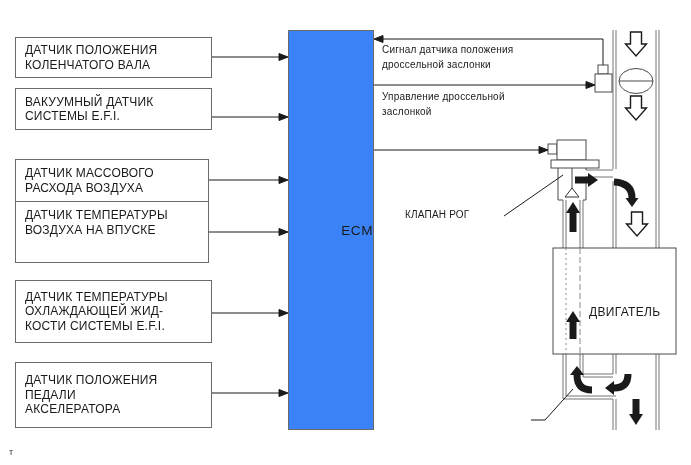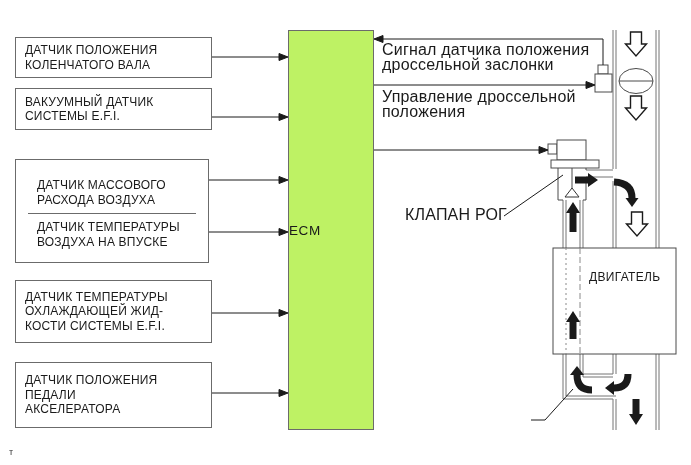--- a/index.html
+++ b/index.html
@@ -2,36 +2,36 @@
 <html><head>
 <meta charset="utf-8">
 <style>
   html,body{margin:0;padding:0;background:#fff;}
   #stage{
     position:relative;width:691px;height:465px;background:#ffffff;
     font-family:"Liberation Sans","DejaVu Sans",sans-serif;
     color:#1a1a1a;overflow:hidden;
   }
   #diagram-svg{position:absolute;left:0;top:0;width:691px;height:465px;}
-  .txt{position:absolute;white-space:pre-line;font-size:16px;line-height:15px;letter-spacing:.2px;}
+  .txt{position:absolute;white-space:pre-line;font-size:10px;line-height:15px;letter-spacing:.2px;}
   .sensor-box{
     position:absolute;left:15px;width:197px;box-sizing:border-box;
     border:1px solid #6b6b6b;background:#fff;
     display:flex;flex-direction:column;justify-content:center;
     padding-left:9px;padding-right:4px;
     font-size:12px;line-height:14.5px;letter-spacing:.2px;white-space:pre-line;
   }
   .cell{white-space:pre-line;}
   #ecm-box{
     position:absolute;left:288px;top:30px;width:86px;height:400px;box-sizing:border-box;
-    border:1px solid #6b6b6b;background:#bef264;
-    display:flex;align-items:center;justify-content:flex-start;
+    border:1px solid #6b6b6b;background:#3b82f6;
+    display:flex;align-items:center;justify-content:flex-end;
     font-size:13.5px;letter-spacing:.6px;
   }
-  #engine-label{position:absolute;left:589px;top:270px;font-size:12px;letter-spacing:.3px;white-space:nowrap;}
+  #engine-label{position:absolute;left:589px;top:305px;font-size:12px;letter-spacing:.3px;white-space:nowrap;}
   #corner-mark{position:absolute;left:9px;top:447px;font-size:9px;color:#333;}
 </style>
 </head>
 <body>
 
 <div id="stage">
 
   <svg id="diagram-svg" viewBox="0 0 691 465" xmlns="http://www.w3.org/2000/svg">
 
     <g stroke="#757575" stroke-width="1" fill="none">
@@ -153,21 +153,21 @@
       <polygon points="636,425 629,414 632.5,414 632.5,399 639.5,399 639.5,414 643,414"></polygon>
     </g>
   </svg>
 
   <div class="sensor-box" style="top:37px;height:41px;">ДАТЧИК ПОЛОЖЕНИЯ
 КОЛЕНЧАТОГО ВАЛА</div>
 
   <div class="sensor-box" style="top:88px;height:42px;">ВАКУУМНЫЙ ДАТЧИК
 СИСТЕМЫ E.F.I.</div>
 
-  <div class="sensor-box" style="top:159px;height:104px;width:194px;padding:12px;justify-content:flex-start;">
+  <div class="sensor-box" style="top:159px;height:104px;width:194px;padding:0;justify-content:flex-start;">
     <div class="cell" style="height:41px;border-bottom:1px solid #6b6b6b;display:flex;flex-direction:column;justify-content:center;padding-left:9px;">ДАТЧИК МАССОВОГО
 РАСХОДА ВОЗДУХА</div>
     <div class="cell" style="flex:1;padding:6px 0 0 9px;">ДАТЧИК ТЕМПЕРАТУРЫ
 ВОЗДУХА НА ВПУСКЕ</div>
   </div>
 
   <div class="sensor-box" style="top:280px;height:63px;">ДАТЧИК ТЕМПЕРАТУРЫ
 ОХЛАЖДАЮЩЕЙ ЖИД-
 КОСТИ СИСТЕМЫ E.F.I.</div>
 
@@ -176,21 +176,21 @@
 АКСЕЛЕРАТОРА</div>
 
   <div id="ecm-box">
     <span>ECM</span>
   </div>
 
   <div class="txt" style="left:382px;top:42px;">Сигнал датчика положения
 дроссельной заслонки</div>
 
   <div class="txt" style="left:382px;top:89px;">Управление дроссельной
-положения</div>
+заслонкой</div>
 
 
   <div class="txt" style="left:405px;top:207px;">КЛАПАН РОГ</div>
 
   <div id="engine-label">ДВИГАТЕЛЬ</div>
 
 
   <div id="corner-mark">т</div>
 </div>
 

